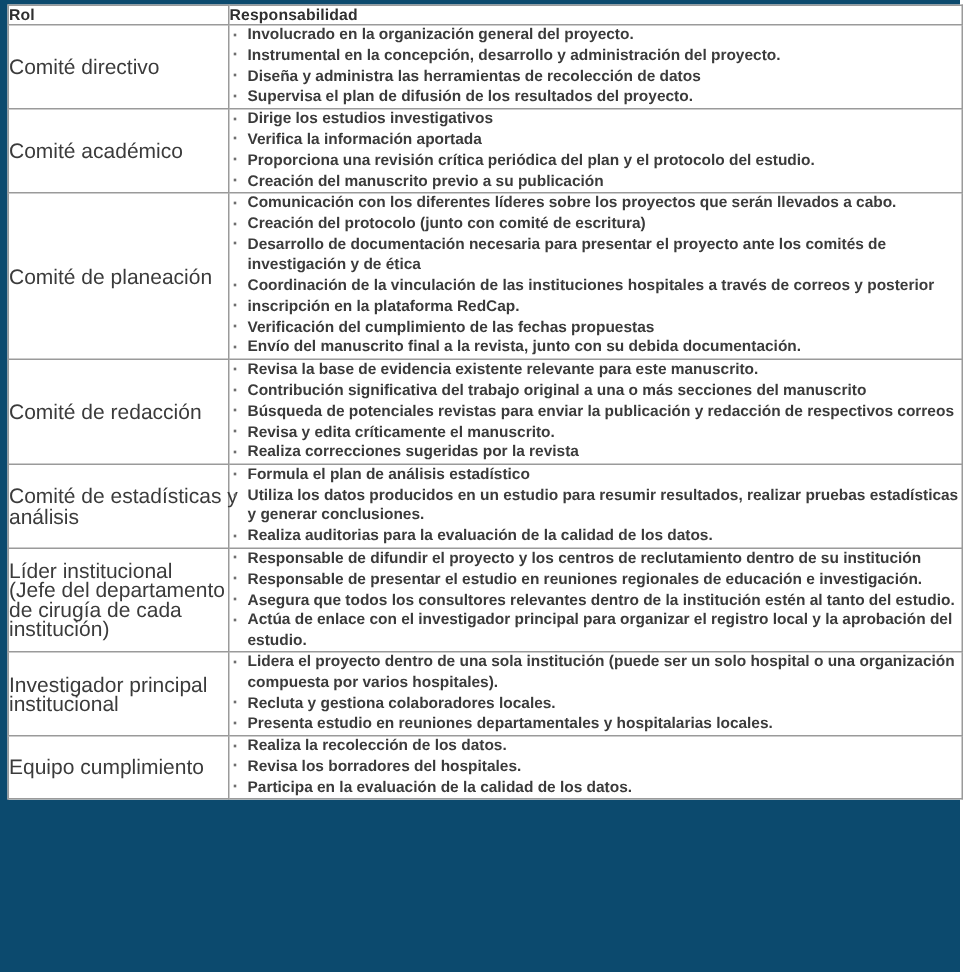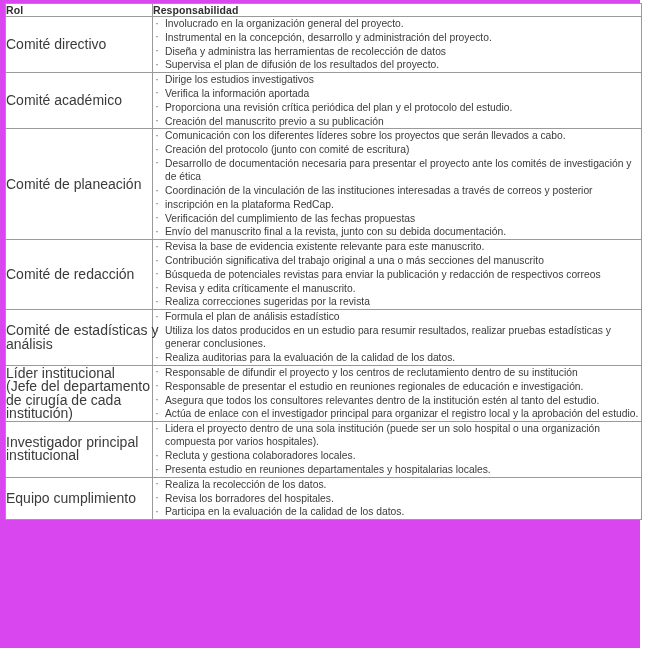--- a/index.html
+++ b/index.html
@@ -12,21 +12,21 @@
     height: 648px;
     font-family: "Liberation Sans", sans-serif;
     color: #3b3b3b;
     overflow: hidden;
   }
 
   .sheet {
     position: relative;
     width: 640px;
     height: 648px;
-    background: #d946ef;
+    background: #0c4a6e;
   }
 
   table.roles-table {
     position: absolute;
     left: 5px;
     top: 3px;
     width: 636px;
     border-collapse: collapse;
     table-layout: fixed;
     background: #ffffff;
@@ -61,20 +61,21 @@
     vertical-align: middle;
   }
   td.role-cell .role-line {
     display: block;
     white-space: nowrap;
   }
 
   td.resp-cell {
     padding: 5px 6px 6px 8px;
     vertical-align: middle;
+    font-weight: bold;
   }
 
   ul.bullets {
     list-style: none;
     margin: 0;
     padding: 0;
   }
   ul.bullets li {
     position: relative;
     font-size: 10.3px;
@@ -137,21 +138,21 @@
         </tr>
         <tr>
           <td class="role-cell">
             <span class="role-line">Comité de planeación</span>
           </td>
           <td class="resp-cell">
             <ul class="bullets">
               <li>Comunicación con los diferentes líderes sobre los proyectos que serán llevados a cabo.</li>
               <li>Creación del protocolo (junto con comité de escritura)</li>
               <li>Desarrollo de documentación necesaria para presentar el proyecto ante los comités de investigación y de ética</li>
-              <li>Coordinación de la vinculación de las instituciones interesadas a través de correos y posterior</li>
+              <li>Coordinación de la vinculación de las instituciones hospitales a través de correos y posterior</li>
               <li>inscripción en la plataforma RedCap.</li>
               <li>Verificación del cumplimiento de las fechas propuestas</li>
               <li>Envío del manuscrito final a la revista, junto con su debida documentación.</li>
             </ul>
           </td>
         </tr>
         <tr>
           <td class="role-cell">
             <span class="role-line">Comité de redacción</span>
           </td>

